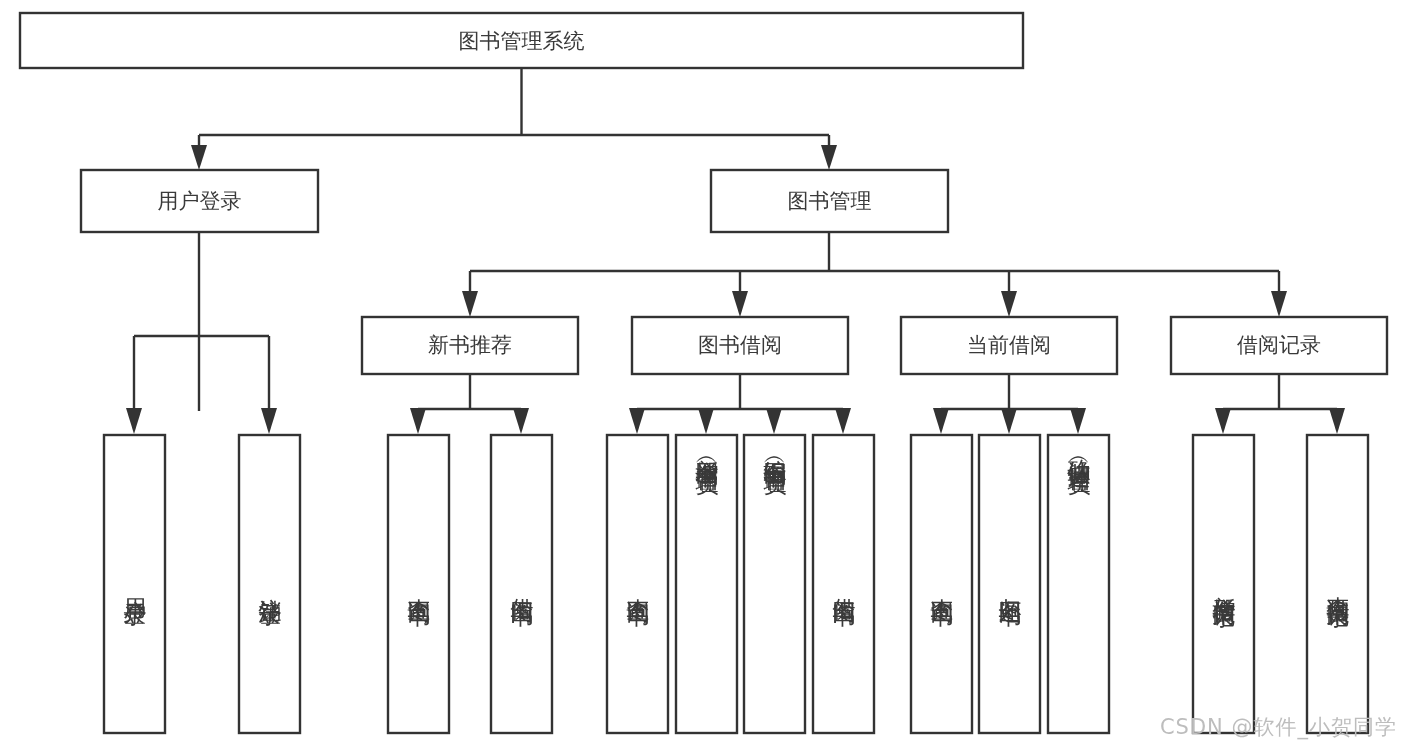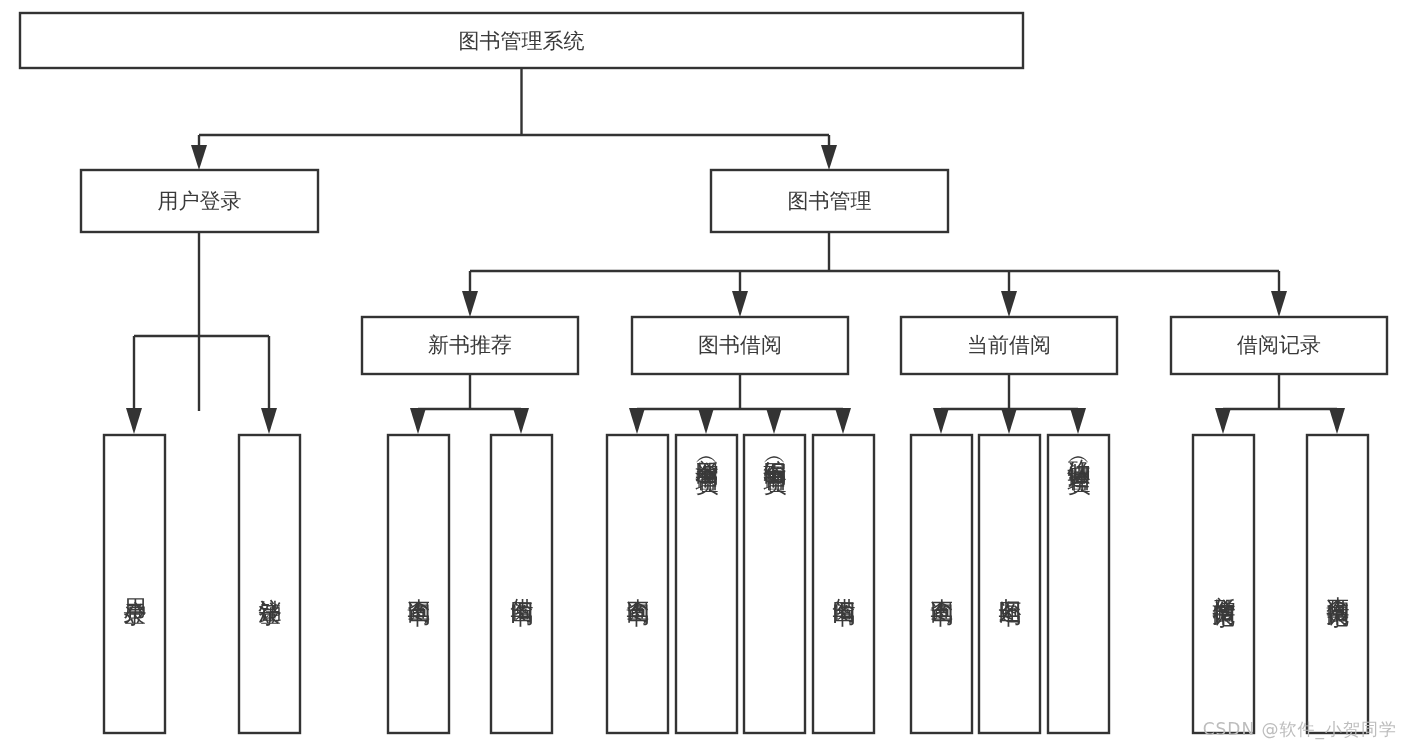--- a/index.html
+++ b/index.html
@@ -67,21 +67,21 @@
     letter-spacing: 2px;
     color: #3a3a3a;
     white-space: nowrap;
     text-align: center;
   }
   .watermark {
     position: absolute;
     right: 8px;
     bottom: 6px;
     font-family: "DejaVu Sans", "Liberation Sans", sans-serif;
-    font-size: 17px;
+    font-size: 21px;
     color: #bdbdbd;
     letter-spacing: 1px;
     white-space: nowrap;
     pointer-events: none;
   }
 </style>
 </head>
 <body>
 
 <div id="diagram-root">

